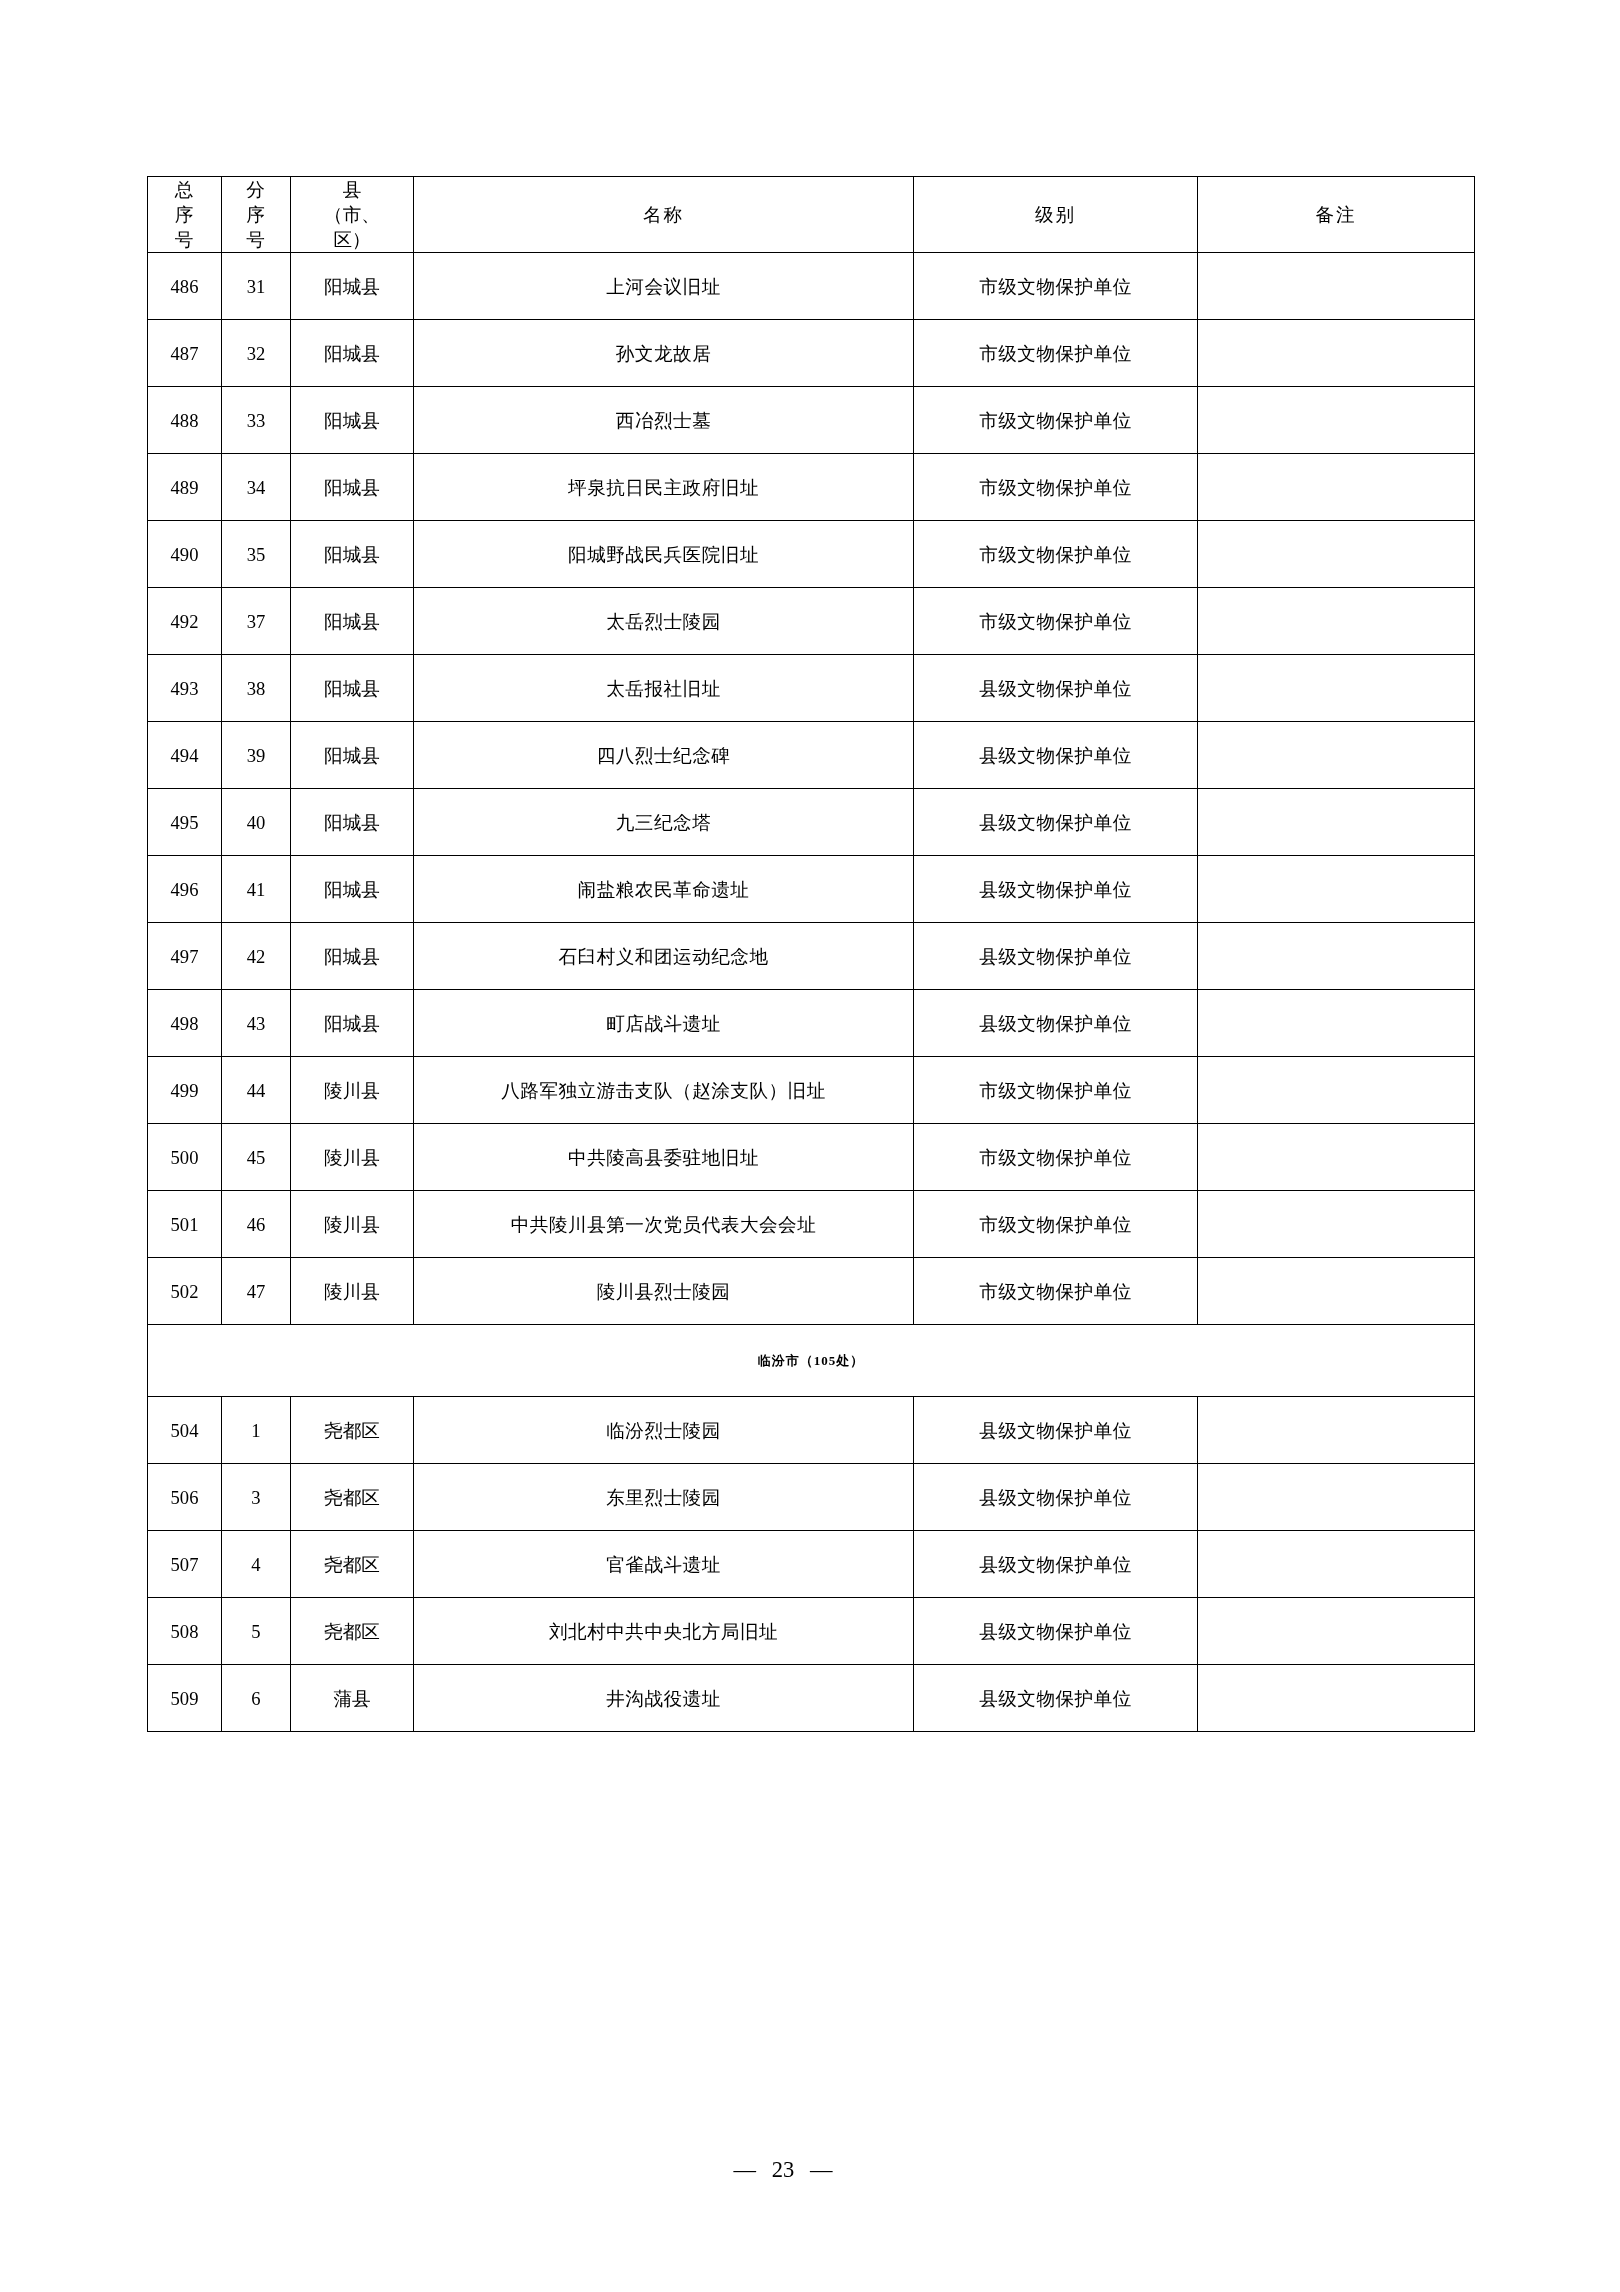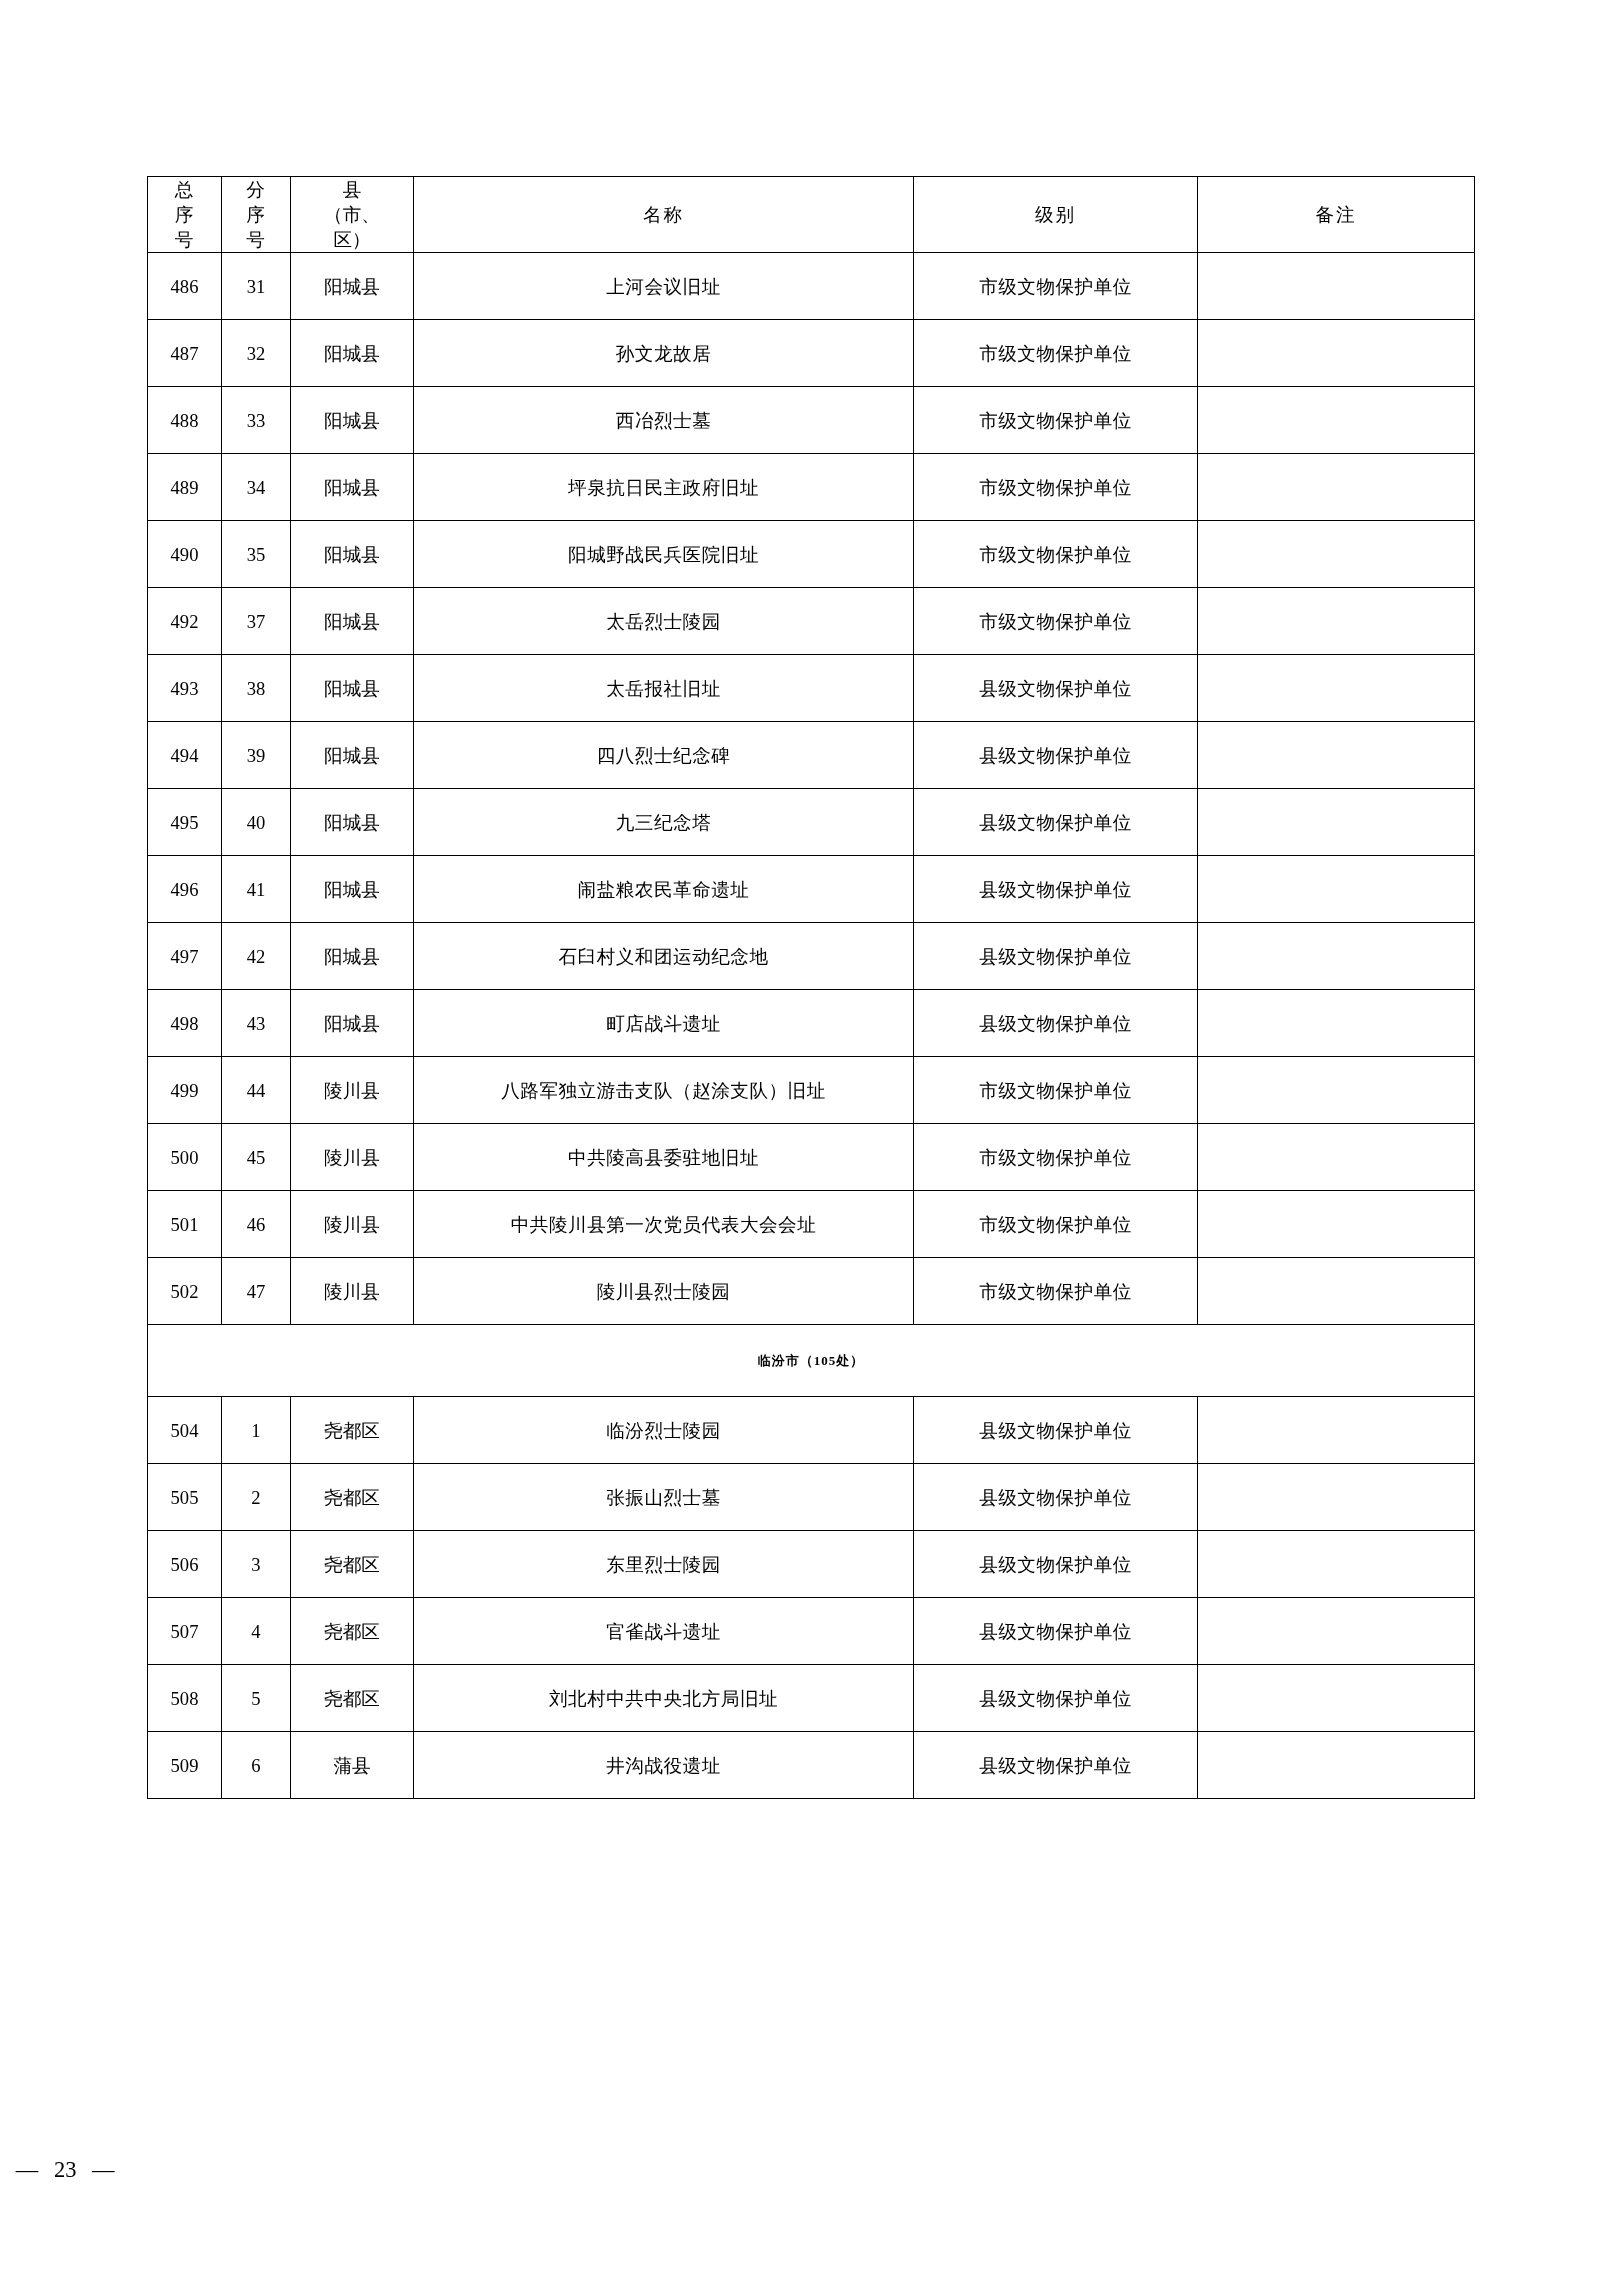--- a/index.html
+++ b/index.html
@@ -85,20 +85,21 @@
     height: 71px;
     font-size: 13px;
     font-weight: bold;
     letter-spacing: 1px;
   }
   .footer {
     position: absolute;
     left: 0;
     right: 0;
     bottom: 110px;
+    text-align: center;
     font-size: 22.5px;
     font-family: "Liberation Serif", "DejaVu Serif", serif;
     padding-right: 54px;
     box-sizing: border-box;
   }
   .footer .dash { margin: 0 15.7px; }
 </style>
 </head>
 <body>
 
@@ -271,28 +272,20 @@
 
       <tr>
         <td class="num">504</td>
         <td class="num">1</td>
         <td class="county-cell">尧都区</td>
         <td class="name-cell">临汾烈士陵园</td>
         <td class="level-cell">县级文物保护单位</td>
         <td></td>
       </tr>
       <tr>
-        <td class="num">505</td>
-        <td class="num">2</td>
-        <td class="county-cell">尧都区</td>
-        <td class="name-cell">张振山烈士墓</td>
-        <td class="level-cell">县级文物保护单位</td>
-        <td></td>
-      </tr>
-      <tr>
         <td class="num">506</td>
         <td class="num">3</td>
         <td class="county-cell">尧都区</td>
         <td class="name-cell">东里烈士陵园</td>
         <td class="level-cell">县级文物保护单位</td>
         <td></td>
       </tr>
       <tr>
         <td class="num">507</td>
         <td class="num">4</td>

